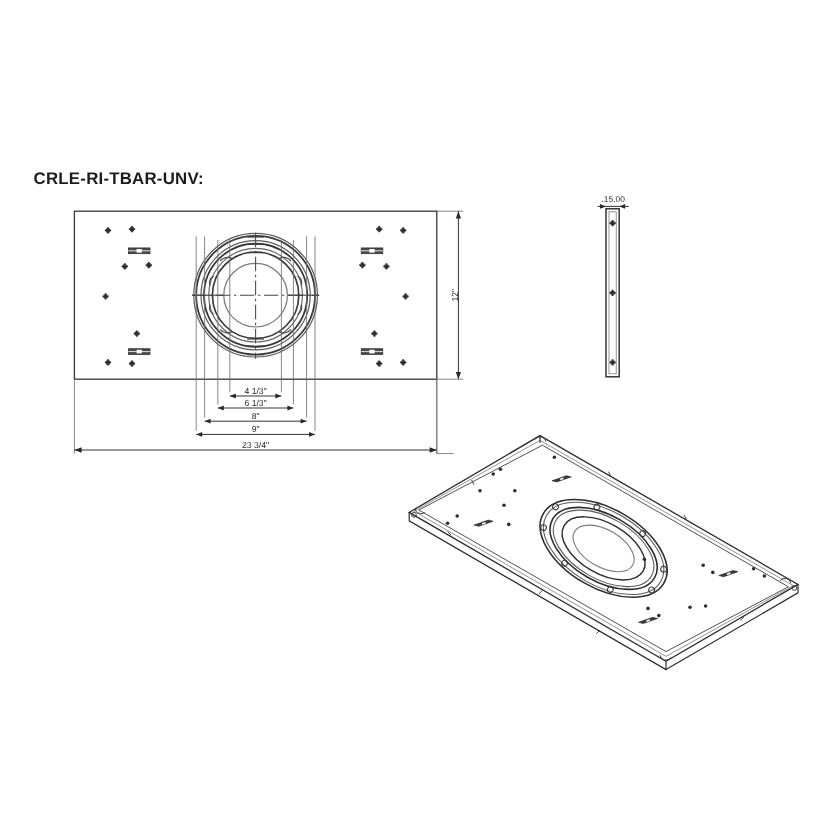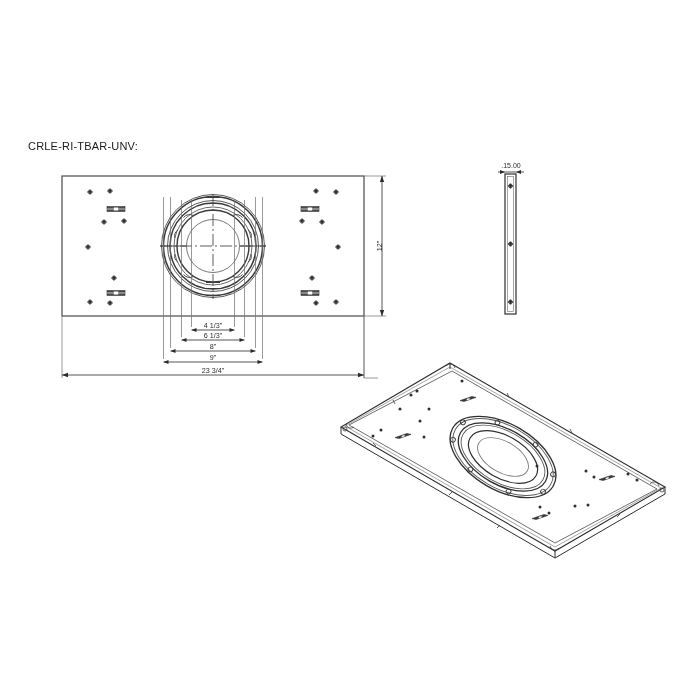--- a/index.html
+++ b/index.html
@@ -18,22 +18,22 @@
     position: absolute;
     inset: 0;
     width: 700px;
     height: 700px;
   }
   .title-text {
     position: absolute;
     left: 28px;
     top: 140px;
     font-family: "Liberation Sans", sans-serif;
-    font-size: 11px;
-    font-weight: normal;
+    font-size: 14px;
+    font-weight: bold;
     letter-spacing: 0.2px;
     color: #1b1b1b;
     white-space: nowrap;
   }
   svg { display: block; }
   svg text {
     font-family: "Liberation Sans", sans-serif;
     fill: #2a2a2a;
   }
   .dim-txt { font-size: 7.2px; }

